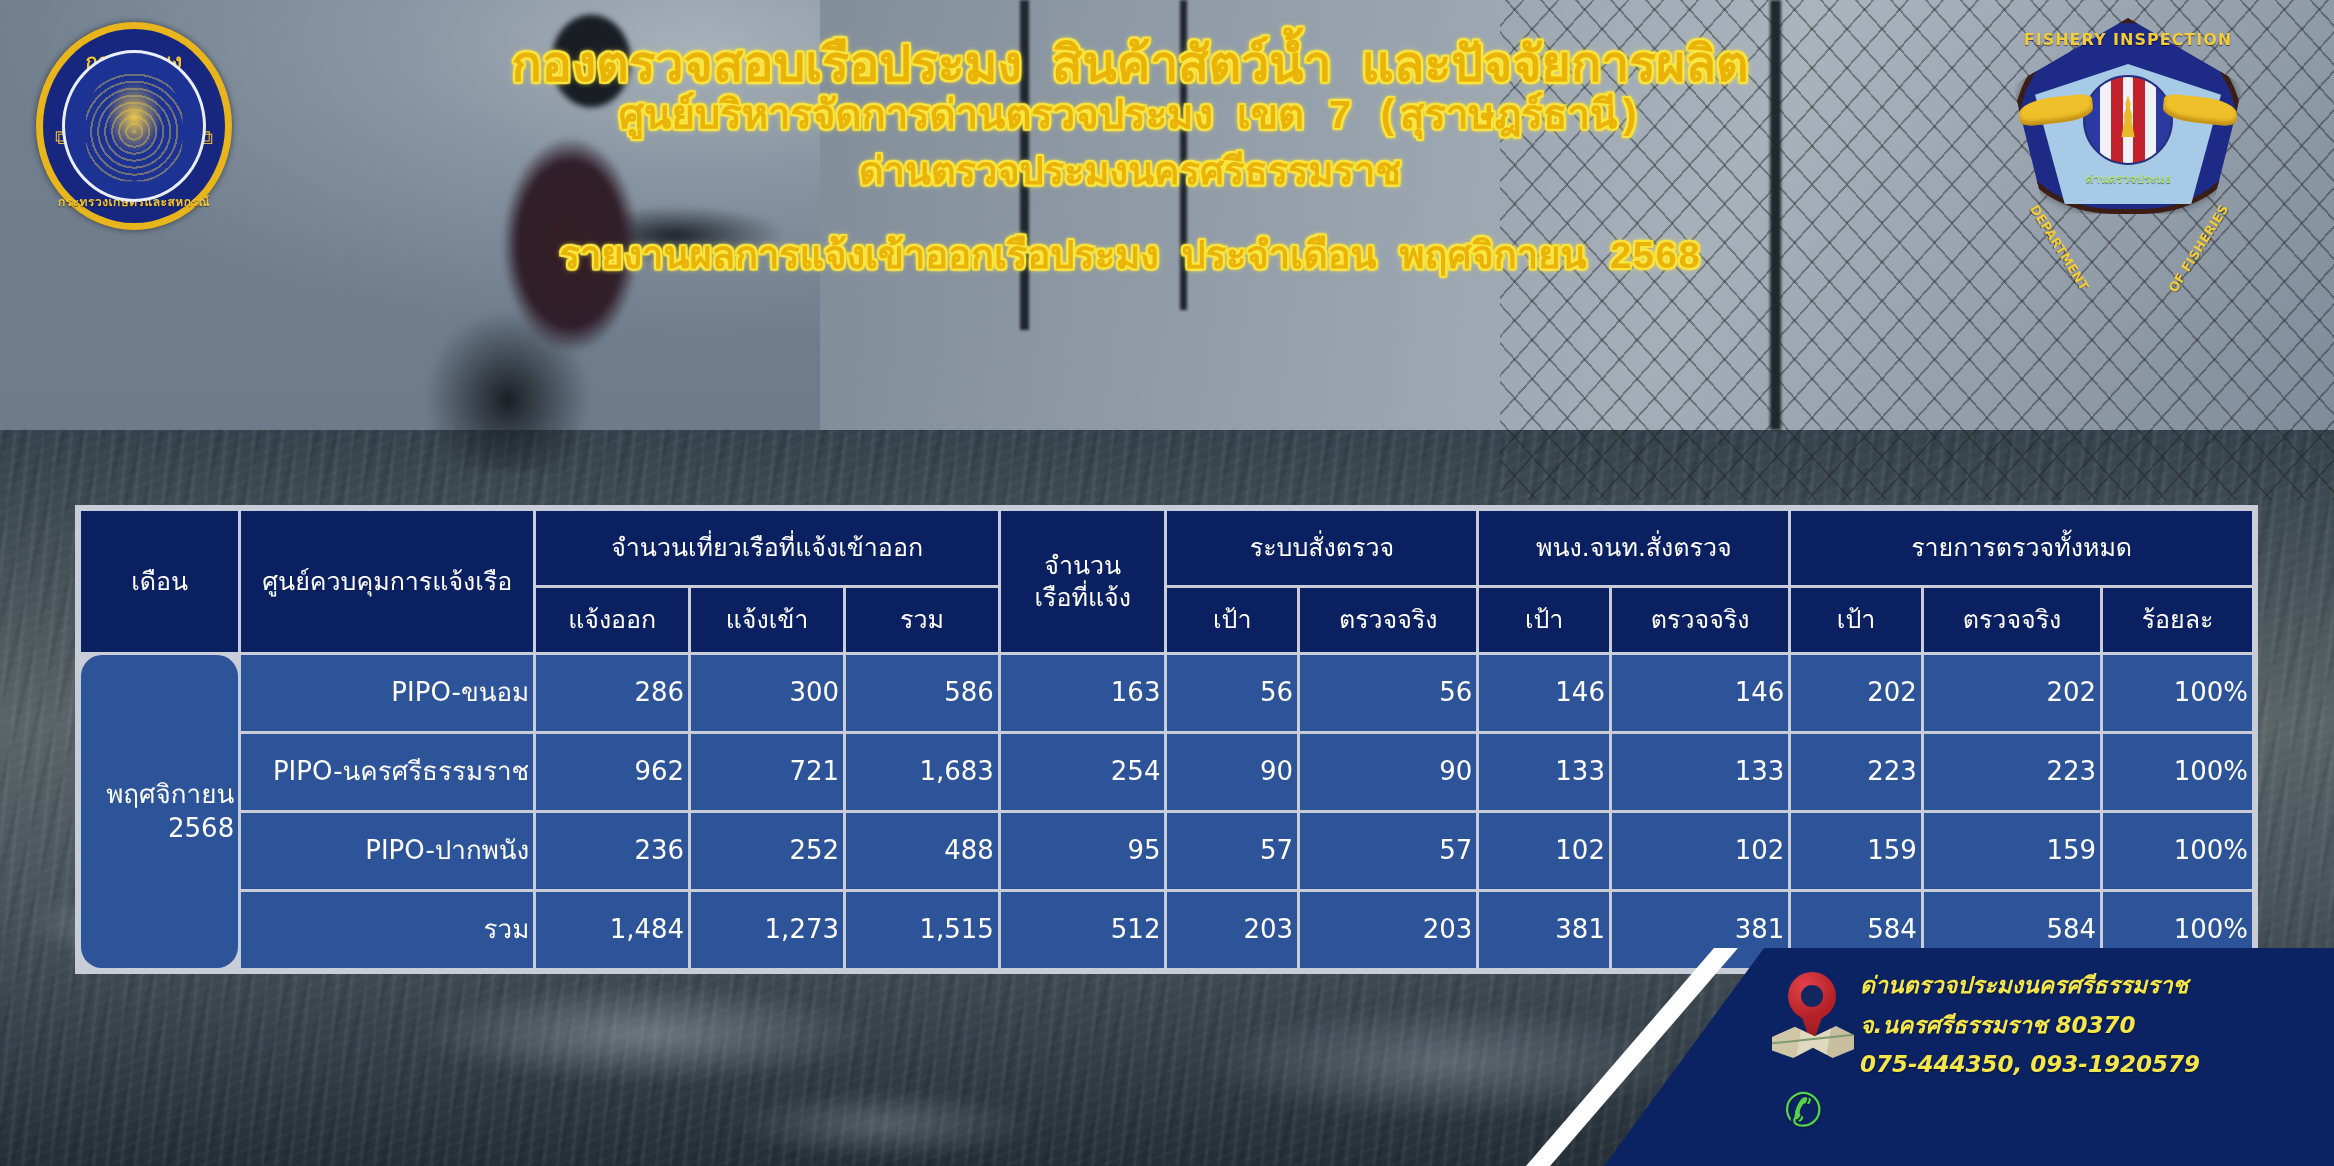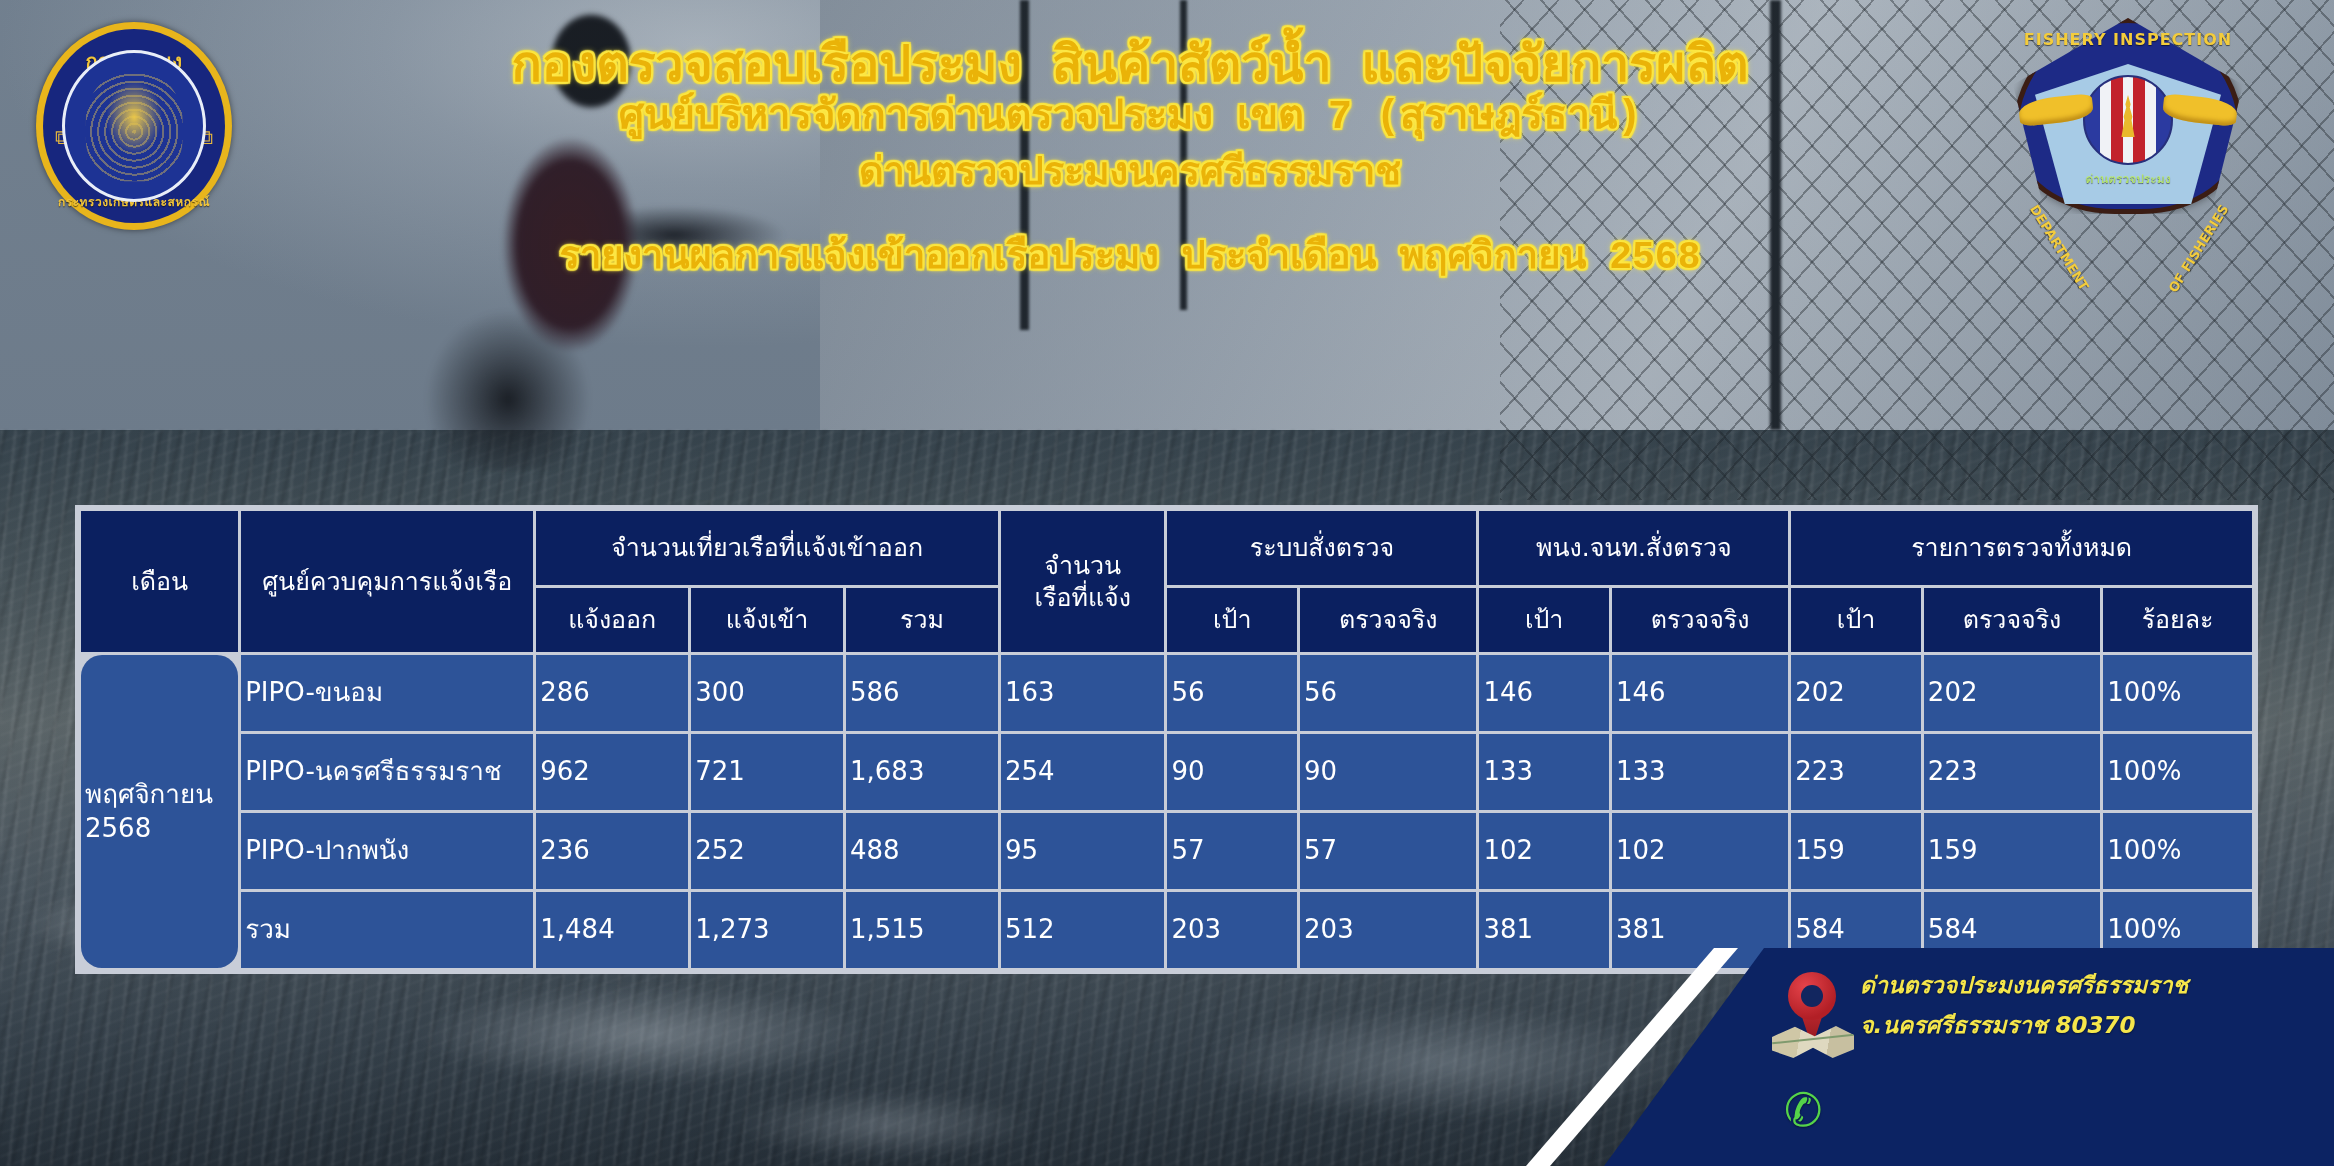--- a/index.html
+++ b/index.html
@@ -177,21 +177,21 @@
     border:3px solid #c8cdd8;
     table-layout:fixed;
   }
   table.rep th{
     background:#0b2060;color:#ffffff;font-weight:normal;
     font-size:25px;padding:6px 4px;text-align:center;vertical-align:middle;
     line-height:1.25;
   }
   table.rep td{
     background:#2d5398;color:#ffffff;font-size:26px;
-    padding:10px 4px;text-align:left;vertical-align:middle;
+    padding:10px 4px;text-align:right;vertical-align:middle;
     line-height:1.3;
     margin-left:35px;
   }
   th.head-top{height:62px;}
   th.head-sub{height:52px;}
   td.month-cell{font-size:27px;line-height:1.55;border-radius:21px;}
   td.name-cell{font-size:27px;}
   tr.data-row td{height:56px;}
 
   
@@ -410,17 +410,18 @@
         <div class="pin-head"></div>
         <div class="pin-hole"></div>
       </div>
       <div class="map-icon">
           <i></i>
         </div>
       <div class="phone-icon">✆</div>
       <div class="f-lines">
         <div>ด่านตรวจประมงนครศรีธรรมราช</div>
         <div>จ.นครศรีธรรมราช 80370</div>
+        <div>075-444350, 093-1920579</div>
       </div>
     </div>
   </div>
 
 </div>
 
 </body></html>

